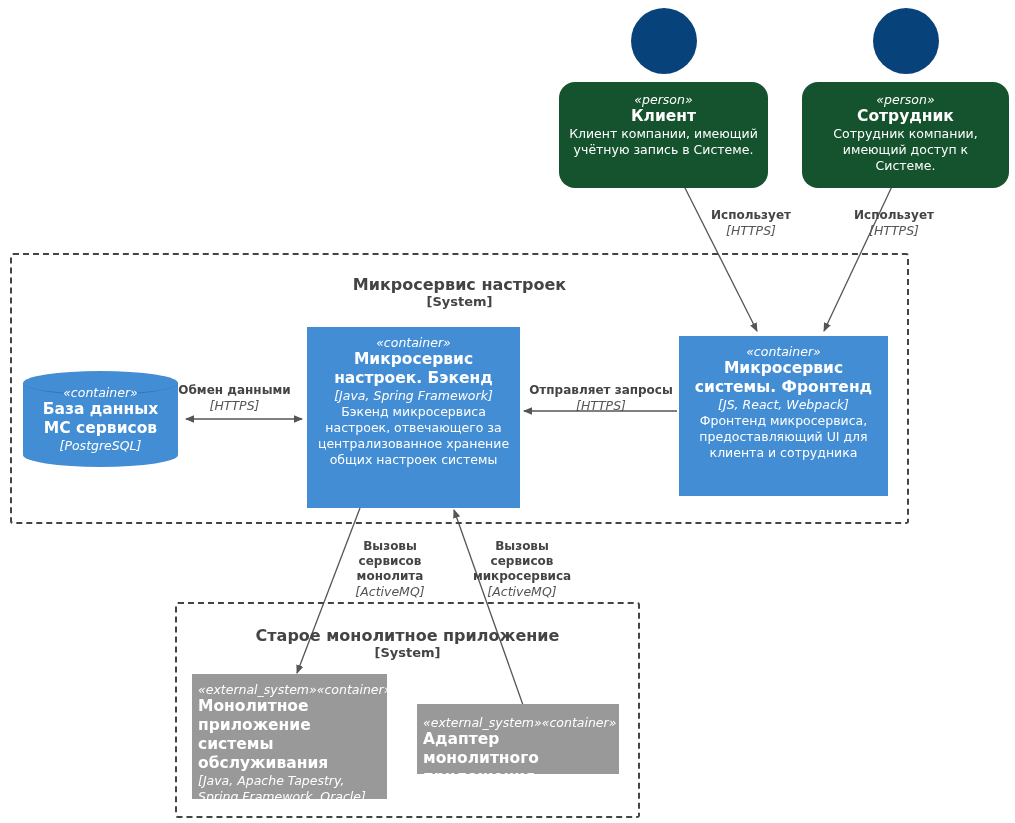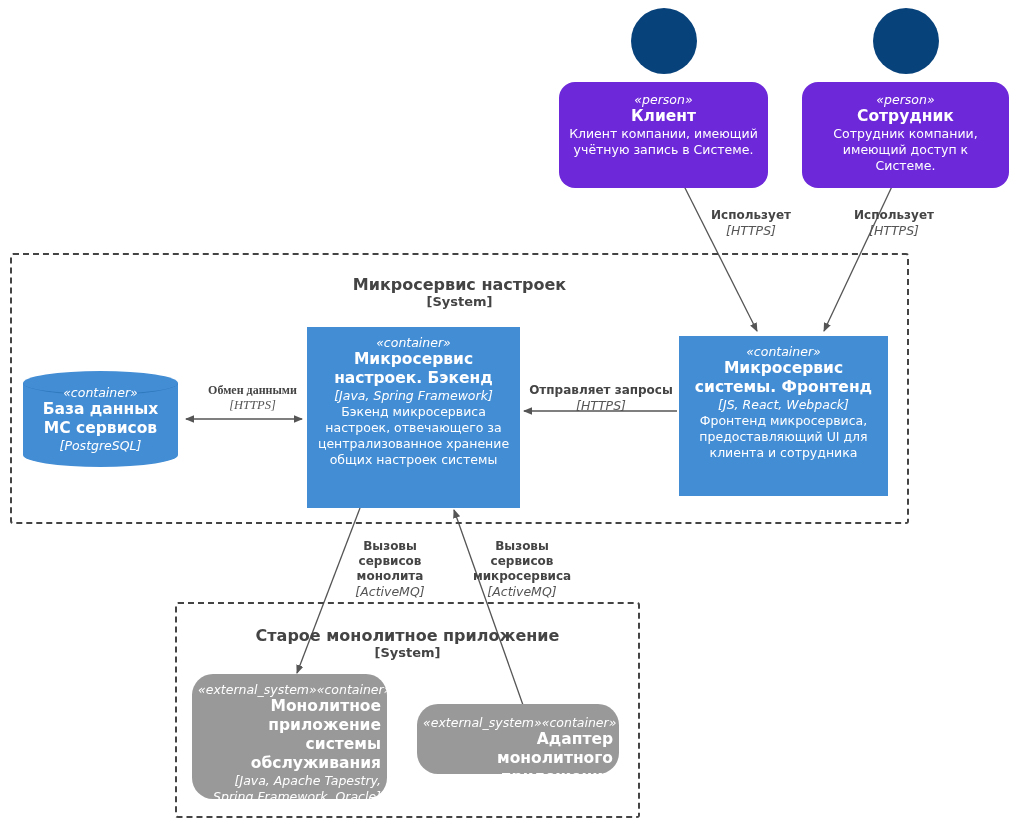--- a/index.html
+++ b/index.html
@@ -64,21 +64,21 @@
     height: 66px;
     border-radius: 50%;
     background: #08427B;
   }
   .person-body {
     position: absolute;
     left: 0;
     top: 74px;
     width: 100%;
     border-radius: 16px;
-    background: #6d28d9;
+    background: #14532d;
     color: #ffffff;
     text-align: center;
     box-sizing: border-box;
     padding: 10px 10px 12px 10px;
   }
 
   
   .stereo {
     font-size: 12.5px;
     font-style: italic;
@@ -109,24 +109,23 @@
     background: #438DD5;
     color: #ffffff;
     text-align: center;
     box-sizing: border-box;
     padding: 8px 8px 8px 8px;
   }
   .ext-box {
     position: absolute;
     background: #999999;
     color: #ffffff;
-    text-align: right;
+    text-align: left;
     box-sizing: border-box;
     padding: 8px 6px 16px 6px;
-    border-radius: 21px;
   }
 
   
   .db {
     position: absolute;
   }
   .db-body {
     position: absolute;
     left: 0;
     top: 12px;
@@ -291,21 +290,21 @@
   <div class="edge-label" style="left:702px; top:208px; width:98px;">
     <span class="el-name">Использует</span>
     <span class="el-tech">[HTTPS]</span>
   </div>
 
   <div class="edge-label" style="left:845px; top:208px; width:98px;">
     <span class="el-name">Использует</span>
     <span class="el-tech">[HTTPS]</span>
   </div>
 
-  <div class="edge-label" style="left:194px; top:383px; width:117px;font-family:Liberation Serif, serif;">
+  <div class="edge-label" style="left:176px; top:383px; width:117px;">
     <span class="el-name">Обмен данными</span>
     <span class="el-tech">[HTTPS]</span>
   </div>
 
   <div class="edge-label" style="left:525px; top:383px; width:152px;">
     <span class="el-name">Отправляет запросы</span>
     <span class="el-tech">[HTTPS]</span>
   </div>
 
   <div class="edge-label" style="left:332px; top:539px; width:116px;">

